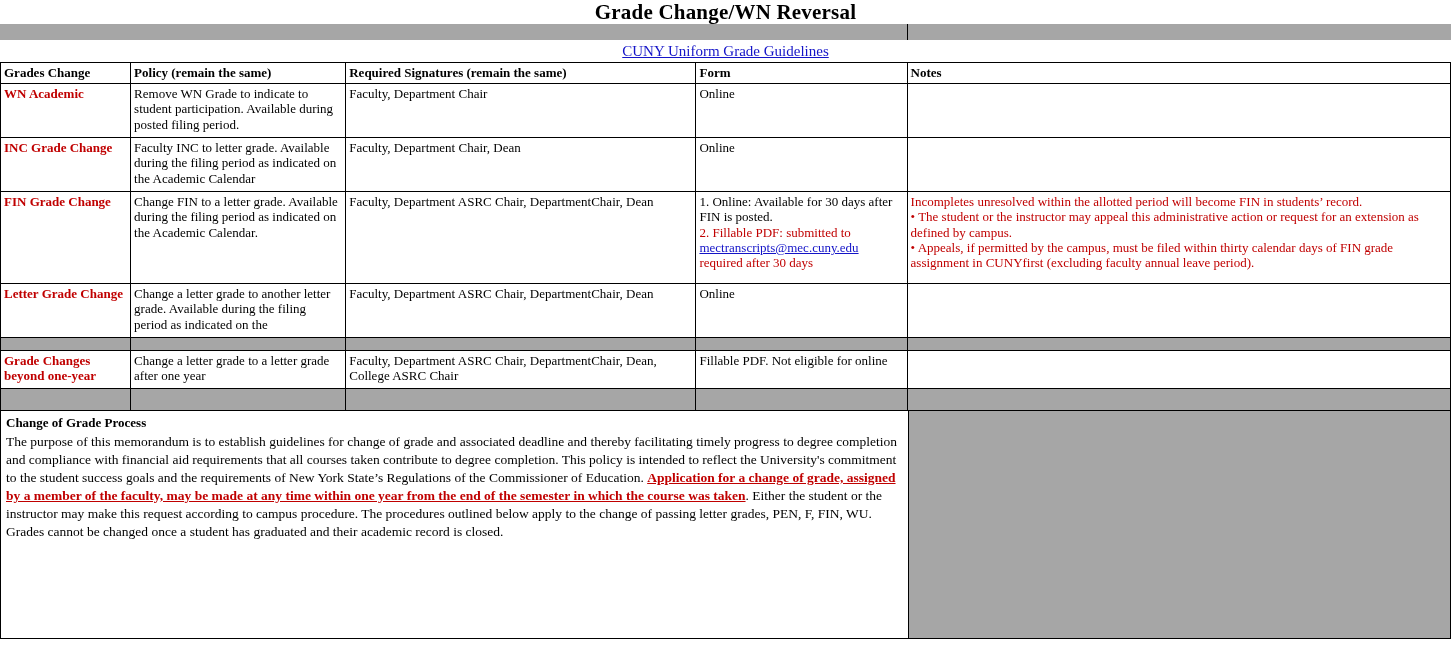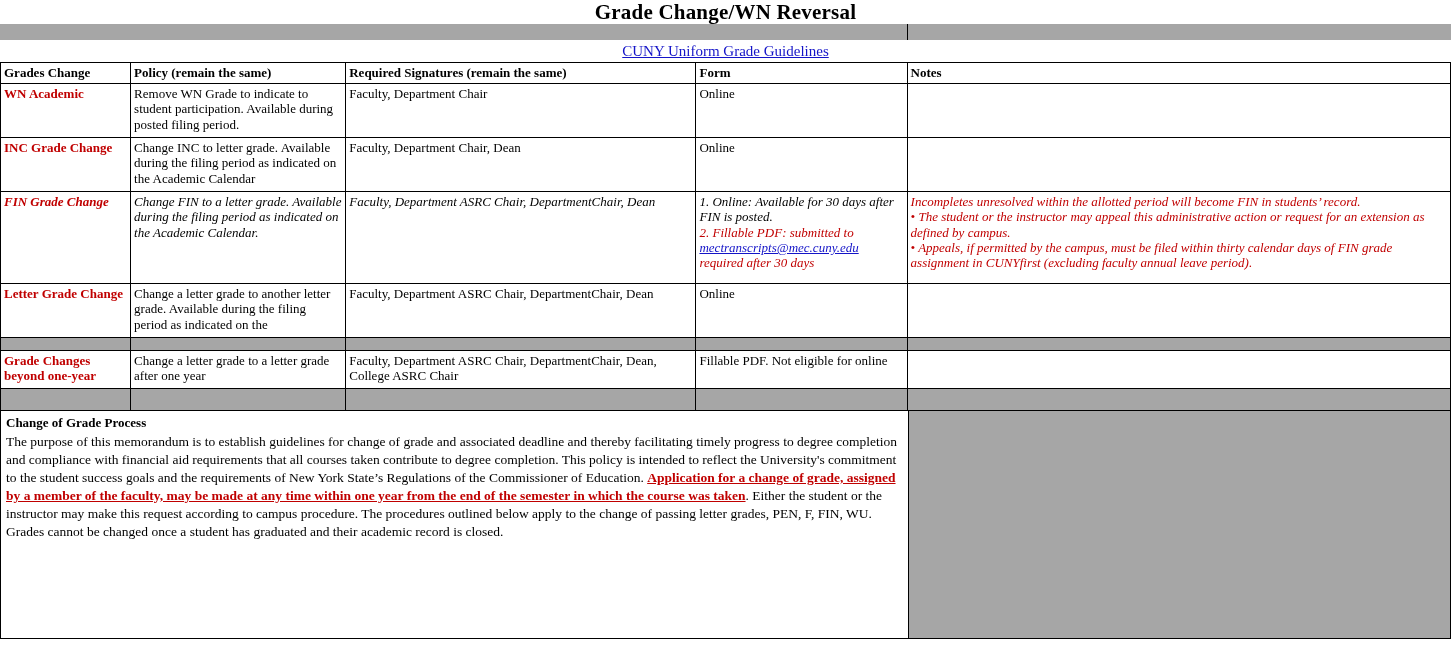--- a/index.html
+++ b/index.html
@@ -180,27 +180,27 @@
       <tr style="height:54px;">
         <td class="red mid">WN Academic</td>
         <td>Remove WN Grade to indicate to student participation. Available during posted filing period.</td>
         <td class="mid">Faculty, Department Chair</td>
         <td class="mid">Online</td>
         <td></td>
       </tr>
 
       <tr style="height:54px;">
         <td class="red mid">INC Grade Change</td>
-        <td>Change INC to letter grade. Available during the filing period as indicated on the Academic Calendar</td>
+        <td>Faculty INC to letter grade. Available during the filing period as indicated on the Academic Calendar</td>
         <td class="mid">Faculty, Department Chair, Dean</td>
         <td class="mid">Online</td>
         <td></td>
       </tr>
 
-      <tr style="height:92px;font-style:italic;">
+      <tr style="height:92px;">
         <td class="red mid">FIN Grade Change</td>
         <td class="mid">Change FIN to a letter grade. Available during the filing period as indicated on the Academic Calendar.</td>
         <td class="mid">Faculty, Department ASRC Chair, DepartmentChair, Dean</td>
         <td>
           <div>1. Online: Available for 30 days after FIN is posted.</div>
           <div class="red-note">2. Fillable PDF: submitted to</div>
           <div><a href="#" class="linkmail">mectranscripts@mec.cuny.edu</a></div>
           <div class="red-note">required after 30 days</div>
         </td>
         <td>

